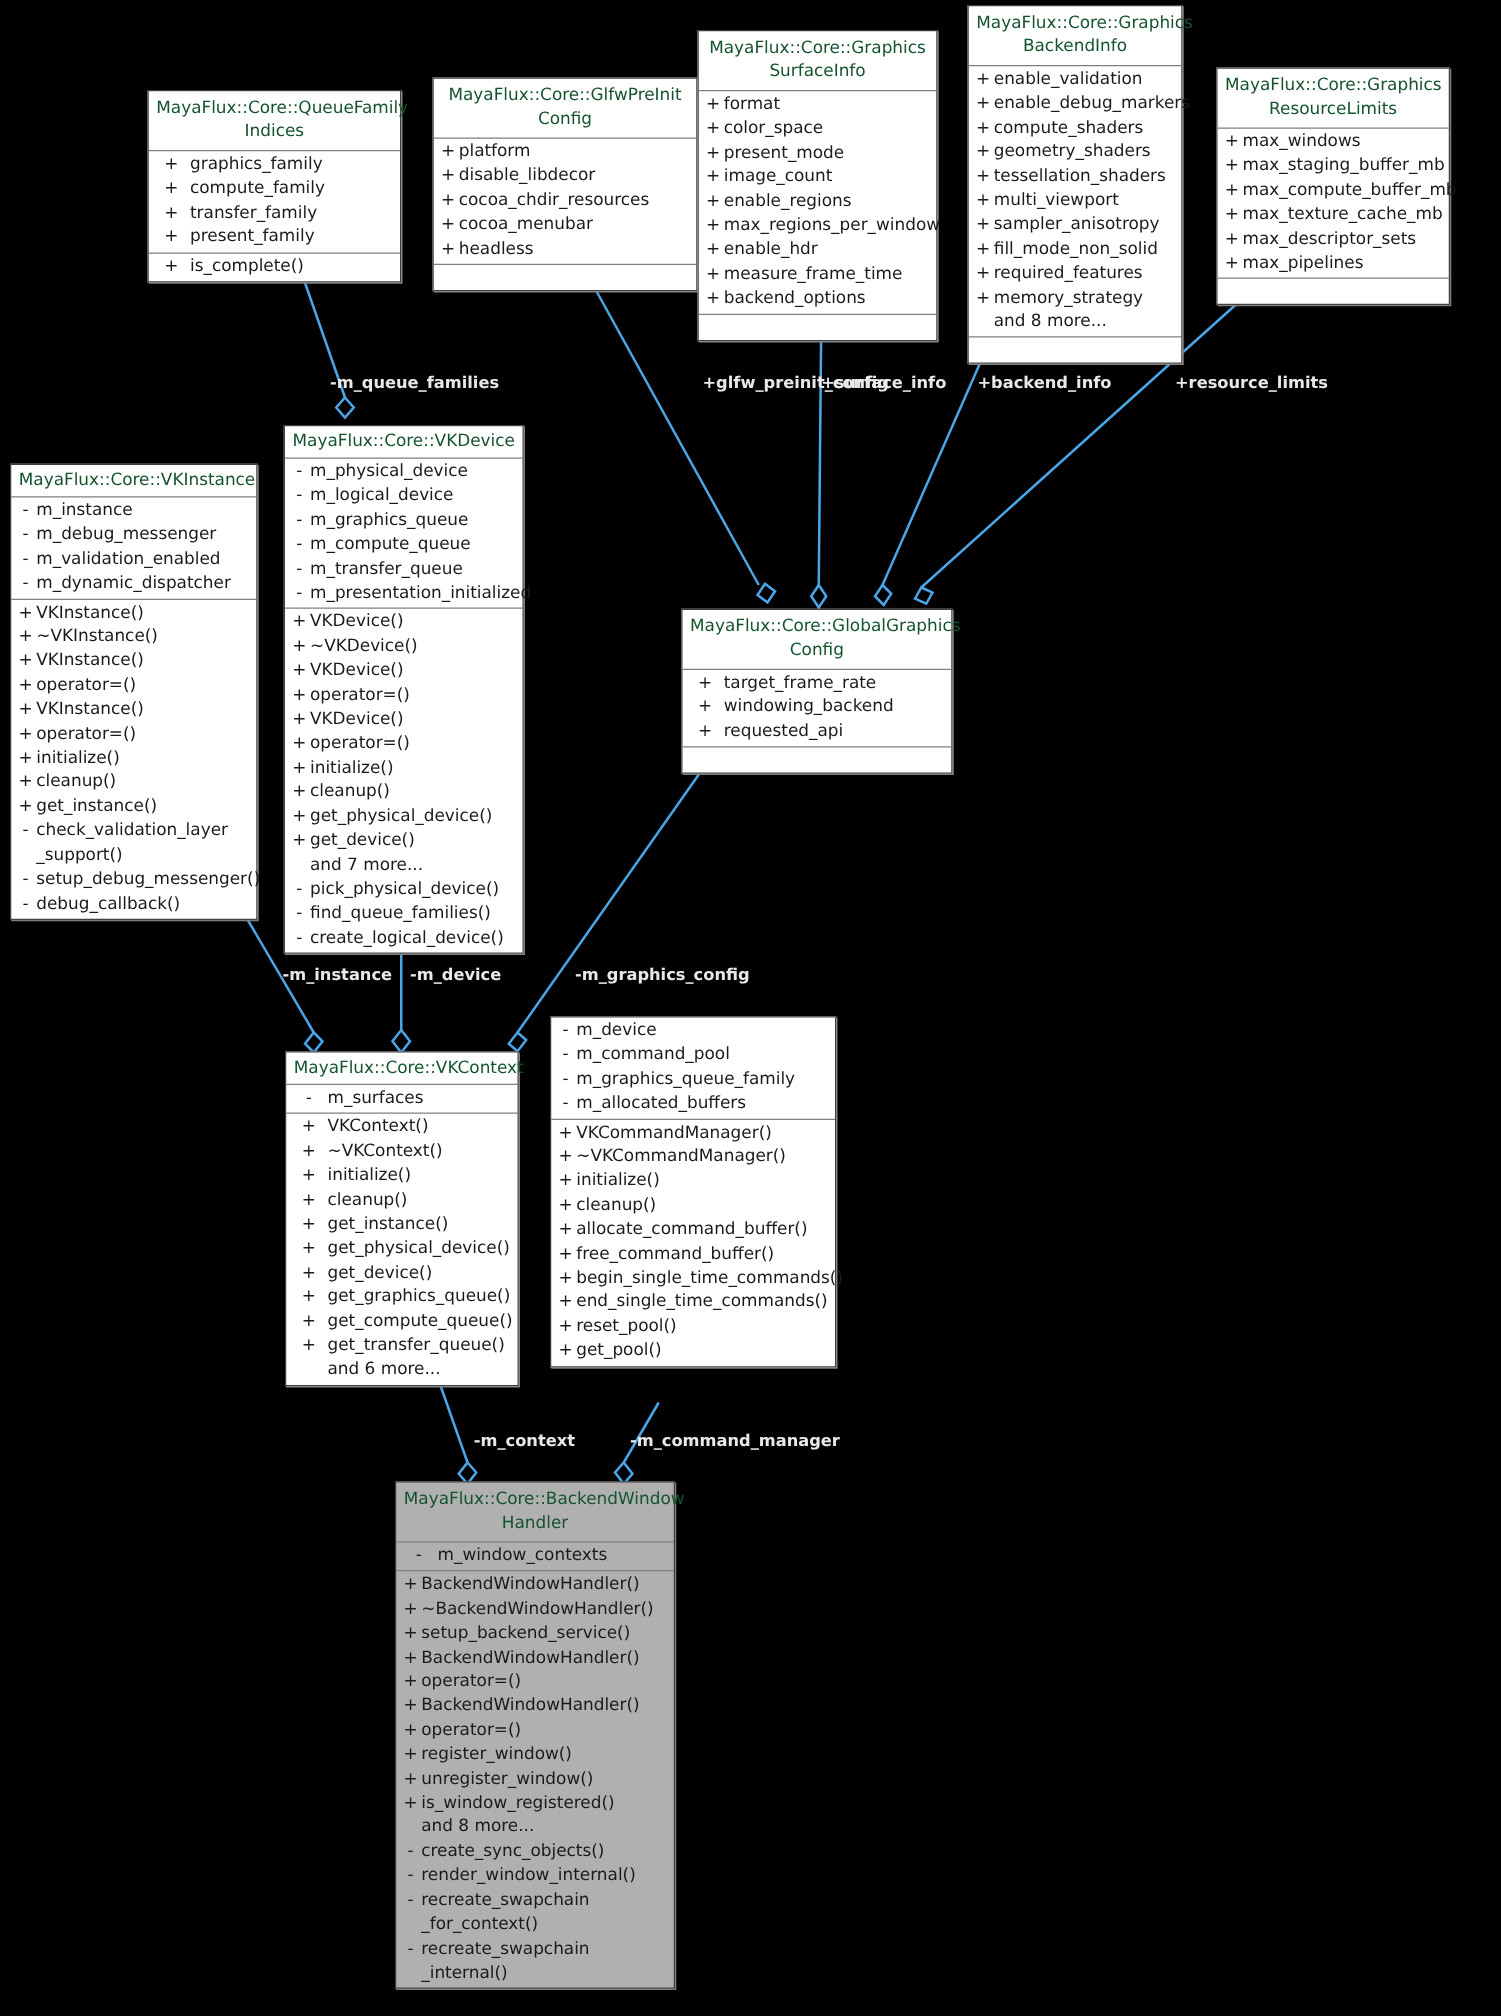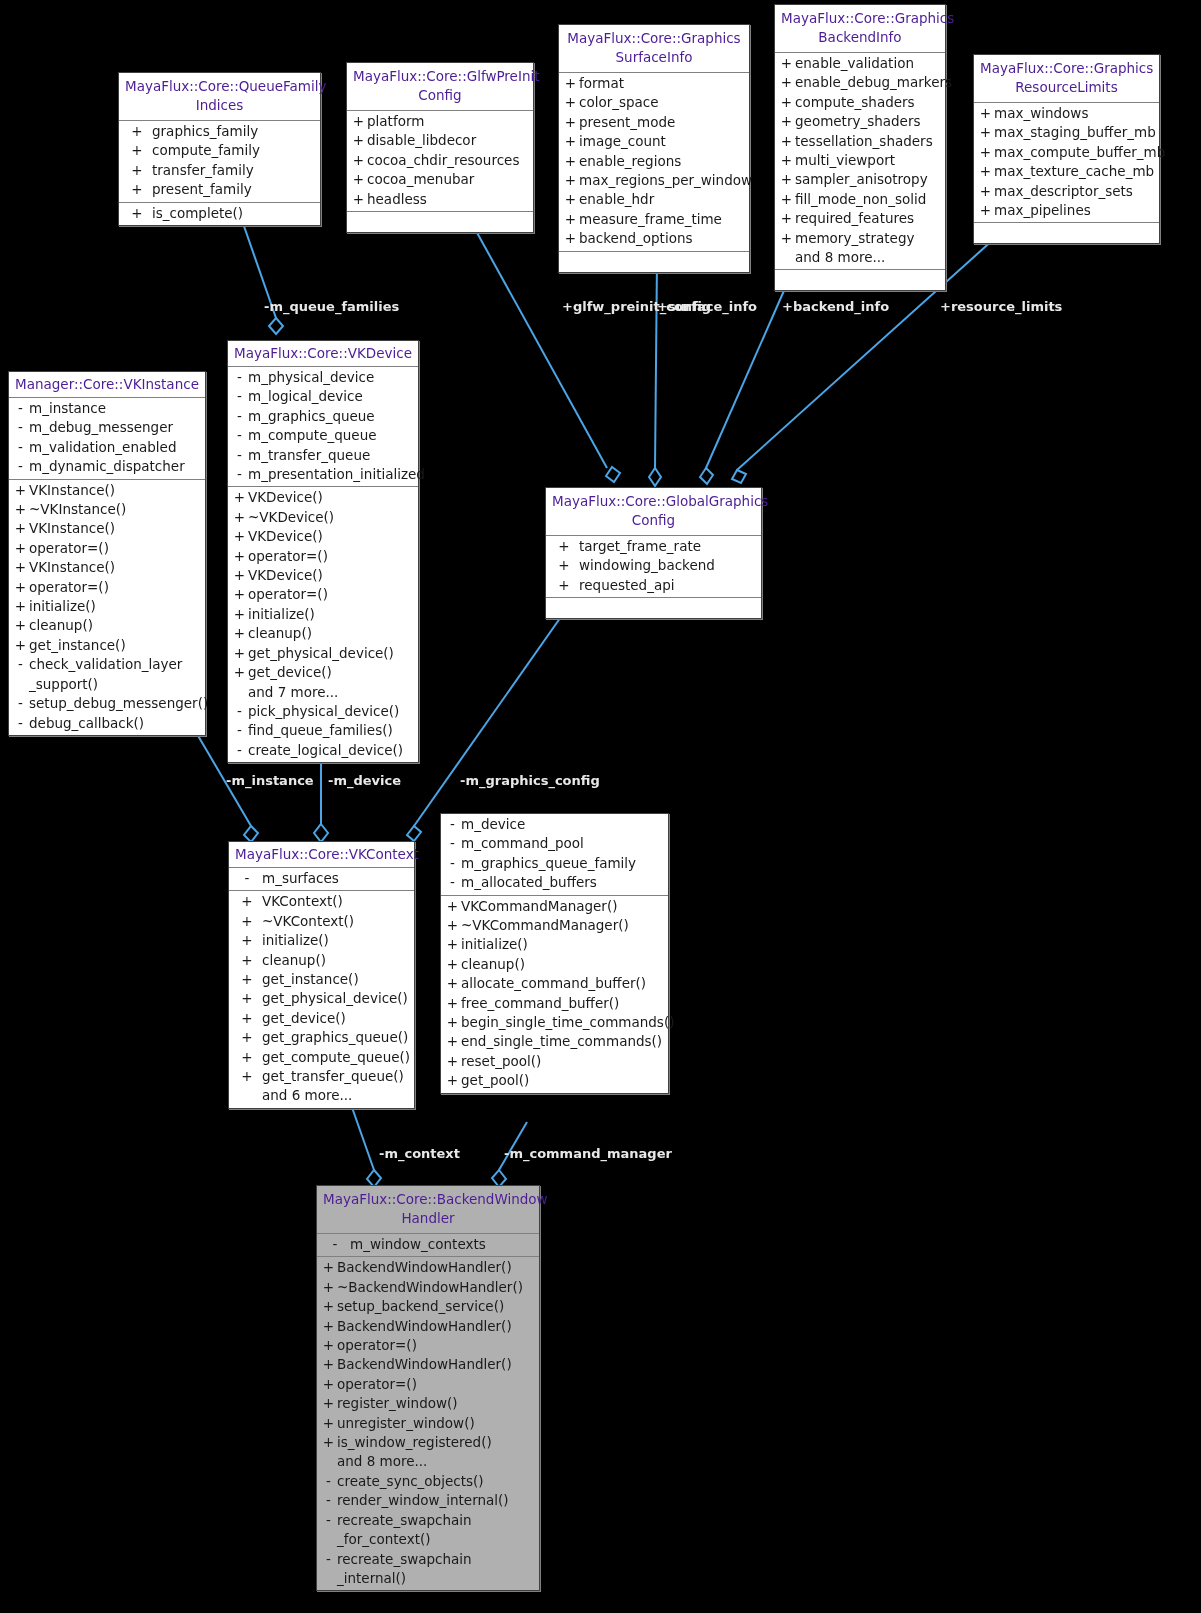--- a/index.html
+++ b/index.html
@@ -30,21 +30,21 @@
     border: 1px solid #404040;
     box-shadow: 1px 1px 0 #808080;
     z-index: 5;
   }
   .umlbox.focus {
     background: #b0b0b0;
   }
   .cls-title {
     text-align: center;
     font-size: 13.5px;
-    color: #4c1d95;
+    color: #14532d;
     line-height: 19px;
     padding: 4px 6px 5px 6px;
     border-bottom: 1px solid #808080;
     white-space: pre-line;
   }
   .sect {
     border-bottom: 1px solid #808080;
     padding: 1px 0 2px 0;
   }
   .sect.last {
@@ -131,21 +131,21 @@
         <div class="row wide"><span class="vis">+</span><span class="mem">graphics_family</span></div>
         <div class="row wide"><span class="vis">+</span><span class="mem">compute_family</span></div>
         <div class="row wide"><span class="vis">+</span><span class="mem">transfer_family</span></div>
         <div class="row wide"><span class="vis">+</span><span class="mem">present_family</span></div>
       </div>
     <div class="sect last">
         <div class="row wide"><span class="vis">+</span><span class="mem">is_complete()</span></div>
       </div>
   </div>
 
-  <div class="umlbox" style="left:346px; top:62px; width:188px;">
+  <div class="umlbox" style="left:346px; top:62px; width:212px;">
     <div class="cls-title">MayaFlux::Core::GlfwPreInit
 Config</div>
     <div class="sect">
         <div class="row"><span class="vis">+</span><span class="mem">platform</span></div>
         <div class="row"><span class="vis">+</span><span class="mem">disable_libdecor</span></div>
         <div class="row"><span class="vis">+</span><span class="mem">cocoa_chdir_resources</span></div>
         <div class="row"><span class="vis">+</span><span class="mem">cocoa_menubar</span></div>
         <div class="row"><span class="vis">+</span><span class="mem">headless</span></div>
       </div>
     <div class="sect last empty"></div>
@@ -195,21 +195,21 @@
         <div class="row"><span class="vis">+</span><span class="mem">max_staging_buffer_mb</span></div>
         <div class="row"><span class="vis">+</span><span class="mem">max_compute_buffer_mb</span></div>
         <div class="row"><span class="vis">+</span><span class="mem">max_texture_cache_mb</span></div>
         <div class="row"><span class="vis">+</span><span class="mem">max_descriptor_sets</span></div>
         <div class="row"><span class="vis">+</span><span class="mem">max_pipelines</span></div>
       </div>
     <div class="sect last empty"></div>
   </div>
 
   <div class="umlbox" style="left:8px; top:371px; width:198px;">
-    <div class="cls-title" style="line-height:16px;">Manager::Core::VKInstance</div>
+    <div class="cls-title" style="line-height:16px;">MayaFlux::Core::VKInstance</div>
     <div class="sect">
         <div class="row"><span class="vis">-</span><span class="mem">m_instance</span></div>
         <div class="row"><span class="vis">-</span><span class="mem">m_debug_messenger</span></div>
         <div class="row"><span class="vis">-</span><span class="mem">m_validation_enabled</span></div>
         <div class="row"><span class="vis">-</span><span class="mem">m_dynamic_dispatcher</span></div>
       </div>
     <div class="sect last">
         <div class="row"><span class="vis">+</span><span class="mem">VKInstance()</span></div>
         <div class="row"><span class="vis">+</span><span class="mem">~VKInstance()</span></div>
         <div class="row"><span class="vis">+</span><span class="mem">VKInstance()</span></div>

